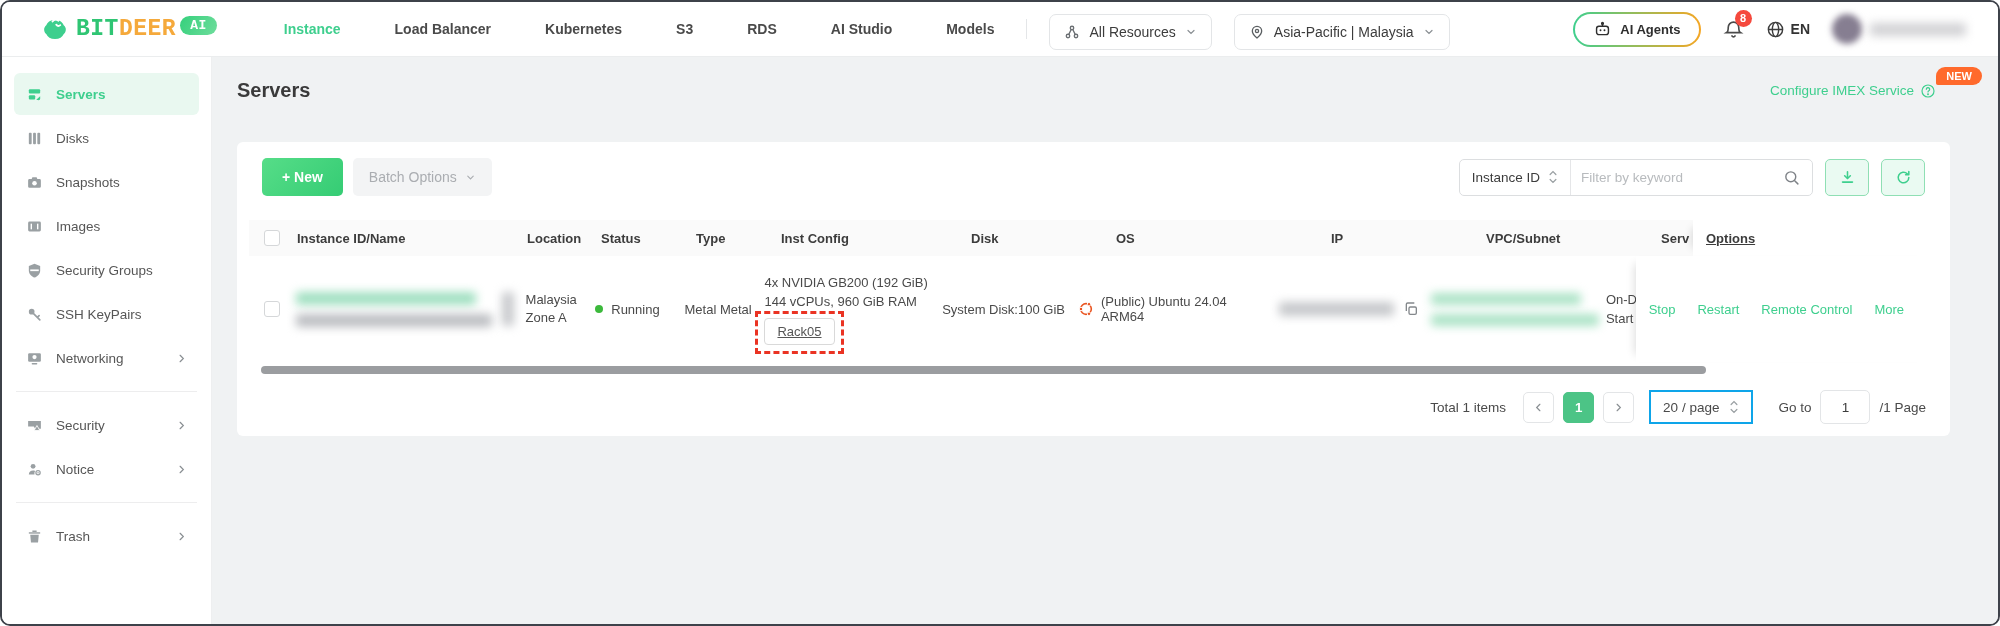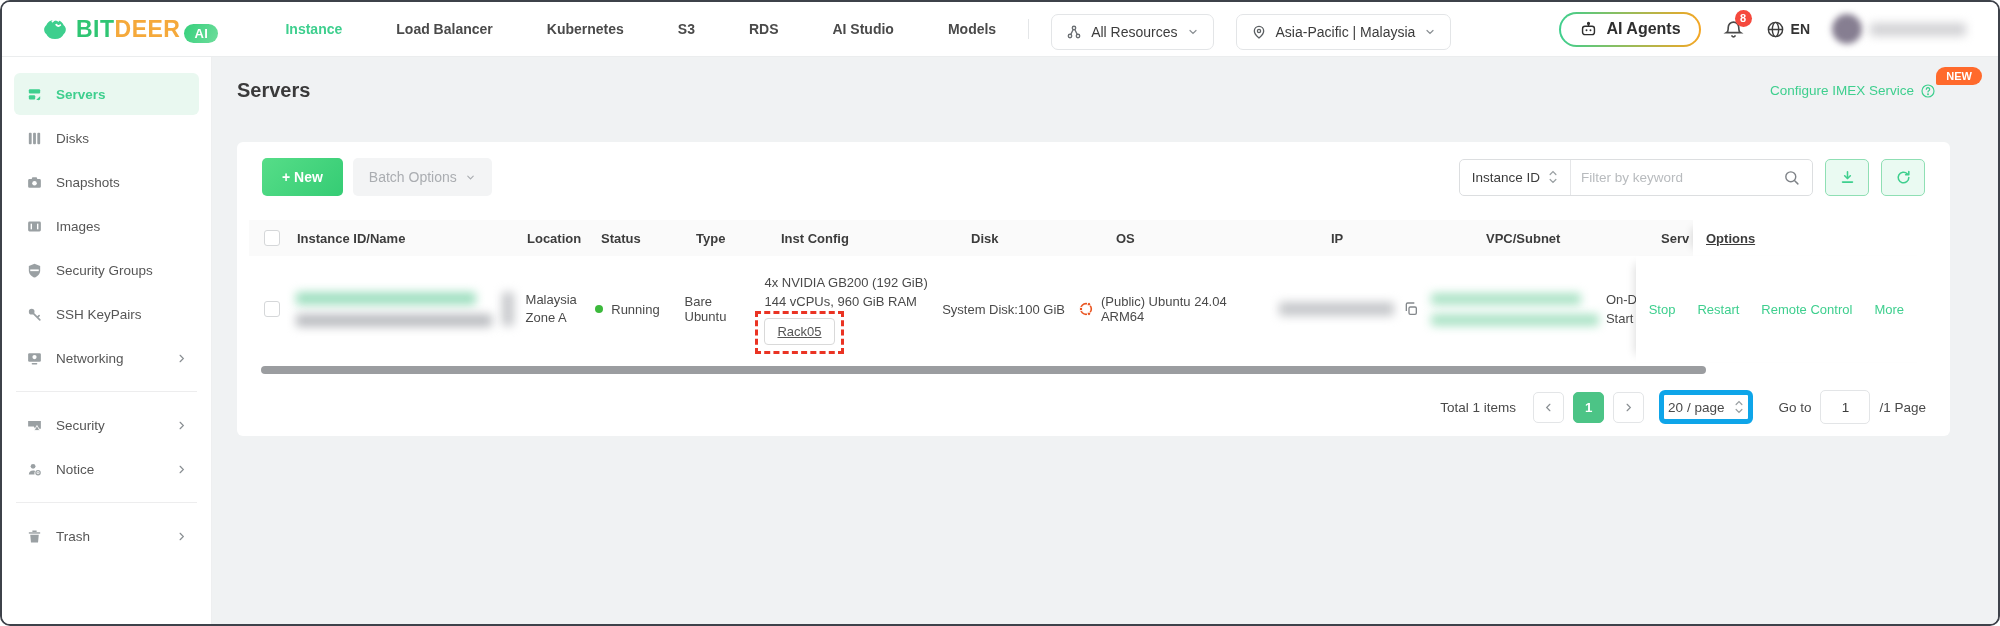--- a/index.html
+++ b/index.html
@@ -3,32 +3,32 @@
 <meta charset="utf-8">
 <style>
   * { margin:0; padding:0; box-sizing:border-box; }
   html,body { background:#fff; }
   body { font-family:"Liberation Sans","DejaVu Sans",sans-serif; color:#3f3f3f; }
   .screen { position:relative; width:2000px; height:626px; border:2px solid #3e424a; border-radius:10px; overflow:hidden; background:#f0f2f3; }
 
   
   .navbar { position:absolute; top:0; left:0; right:0; height:55px; background:#fff; border-bottom:1px solid #ebedee; display:flex; align-items:center; z-index:30; }
   .logo { display:flex; align-items:center; gap:6px; margin-left:38px; }
-  .logo-word { font-size:23px; font-weight:800; letter-spacing:.5px; display:flex; align-items:flex-end; }
+  .logo-word { font-size:23px; font-weight:800; letter-spacing:.5px; display:flex; align-items:flex-start;font-family:Liberation Mono, monospace; }
   .logo-bit { color:#2fc573; }
   .logo-deer { color:#f5a93b; }
   .logo-ai-pill { margin-left:4px; background:linear-gradient(120deg,#35d07c,#6fdd9c); color:#fff; font-size:13px; font-weight:800; padding:2px 10px; border-radius:999px; }
   .nav-items { display:flex; align-items:center; gap:42px; margin-left:55px; font-size:14px; font-weight:600; color:#4a4a4a; }
   .nav-item { cursor:pointer; white-space:nowrap;padding-left:12px; }
   .nav-item.active { color:#3ecf8e; }
   .nav-divider { width:1px; height:20px; background:#e4e6e8; margin-left:32px; }
   .nav-pill { display:flex; align-items:center; gap:9px; height:36px; padding:0 14px; border:1px solid #e3e5e7; border-radius:7px; margin-left:22px; font-size:14px; color:#3c3c3c; cursor:pointer; background:#fff;margin-top:6px; }
   .nav-right { margin-left:auto; display:flex; align-items:center; gap:22px; margin-right:32px; }
   .ai-agents-wrap { background:linear-gradient(90deg,#3ecf8e,#f5a623); padding:2px; border-radius:999px; cursor:pointer; }
-  .ai-agents { display:flex; align-items:center; gap:8px; background:#fff; border-radius:999px; padding:6px 18px; font-size:16px; font-weight:700; color:#2f2f2f; }
+  .ai-agents { display:flex; align-items:center; gap:8px; background:#fff; border-radius:999px; padding:6px 18px; font-size:13px; font-weight:700; color:#2f2f2f; }
   .bell-wrap { position:relative; cursor:pointer; color:#4a4a4a; display:flex; }
   .badge-red { position:absolute; top:-9px; left:12px; min-width:17px; height:17px; border-radius:9px; background:#f5493d; color:#fff; font-size:11px; font-weight:700; display:flex; align-items:center; justify-content:center; padding:0 4px; }
   .lang { display:flex; align-items:center; gap:6px; font-size:14px; font-weight:600; color:#333; cursor:pointer; }
   .user-chip { display:flex; align-items:center; gap:8px; cursor:pointer; }
   .blur { filter:blur(5px); border-radius:3px; }
   .avatar-blur { width:30px; height:30px; border-radius:50%; background:#867e91; filter:blur(3px); }
   .username-blur { width:96px; height:13px; background:#d2d2d5; }
 
   
   .sidebar { position:absolute; top:55px; left:0; bottom:0; width:210px; background:#fff; border-right:1px solid #eeeff0; padding-top:14px; z-index:20; }
@@ -99,21 +99,21 @@
   .opt-link { color:#3ecf8e; cursor:pointer; margin-right:22px; white-space:nowrap; }
 
   .hscroll { position:relative; height:8px; margin:4px 2px 0 2px; }
   .hscroll-thumb { position:absolute; left:10px; top:0; width:1445px; height:8px; background:#9b9da0; border-radius:4px; cursor:grab; }
 
   
   .pager { display:flex; align-items:center; justify-content:flex-end; gap:9px; margin-top:16px; padding-right:12px; font-size:13.5px; color:#4a4a4a; }
   .pg-total { margin-right:8px; }
   .pg-btn { width:31px; height:31px; border:1px solid #e3e5e7; border-radius:5px; background:#fff; color:#8a8f93; display:flex; align-items:center; justify-content:center; cursor:pointer; }
   .pg-btn.current { background:#4cc486; border-color:#4cc486; color:#fff; font-weight:600; }
-  .pg-size { display:flex; align-items:center; gap:10px; height:34px; border:5px solid #0ea5e9; border-radius:6px; padding:0 4px; background:#fff; cursor:pointer; margin-left:6px; }
+  .pg-size { display:flex; align-items:center; gap:10px; height:34px; border:2px solid #0ea5e9; border-radius:0; padding:0 12px; background:#fff; cursor:pointer; margin-left:6px; }
   .pg-goto-label { margin-left:16px; }
   .pg-goto-input { width:50px; height:34px; border:1px solid #e3e5e7; border-radius:5px; text-align:center; font-size:13.5px; color:#3c3c3c; outline:none; font-family:inherit; }
   .caret-ud { color:#9aa0a3; display:flex; }
 </style>
 </head>
 <body>
 
 <div class="screen">
 
   <div class="navbar">
@@ -445,21 +445,21 @@
           <div class="td col-loc">
             <div class="two-line">
               <span>Malaysia</span><br>
               <span>Zone A</span>
             </div>
           </div>
           <div class="td col-status">
             <span class="status-dot"></span>
             <span>Running</span>
           </div>
-          <div class="td col-type">Bare Ubuntu</div>
+          <div class="td col-type">Metal Metal</div>
           <div class="td col-cfg">
             <div class="cfg-lines">
               <span>4x NVIDIA GB200 (192 GiB)</span><br>
               <span>144 vCPUs, 960 GiB RAM</span><br>
               <span class="rack-wrap">
                 <span class="rack-tag">Rack05</span>
                 <span class="rack-annotation"></span>
               </span>
             </div>
           </div>

